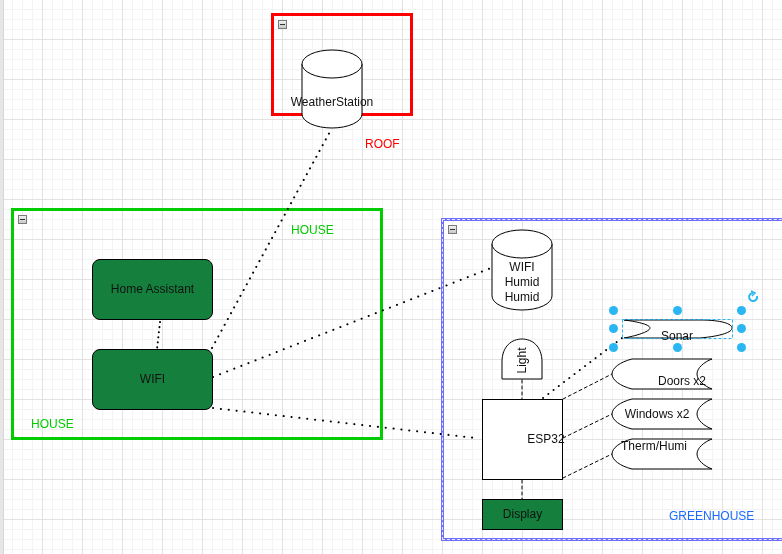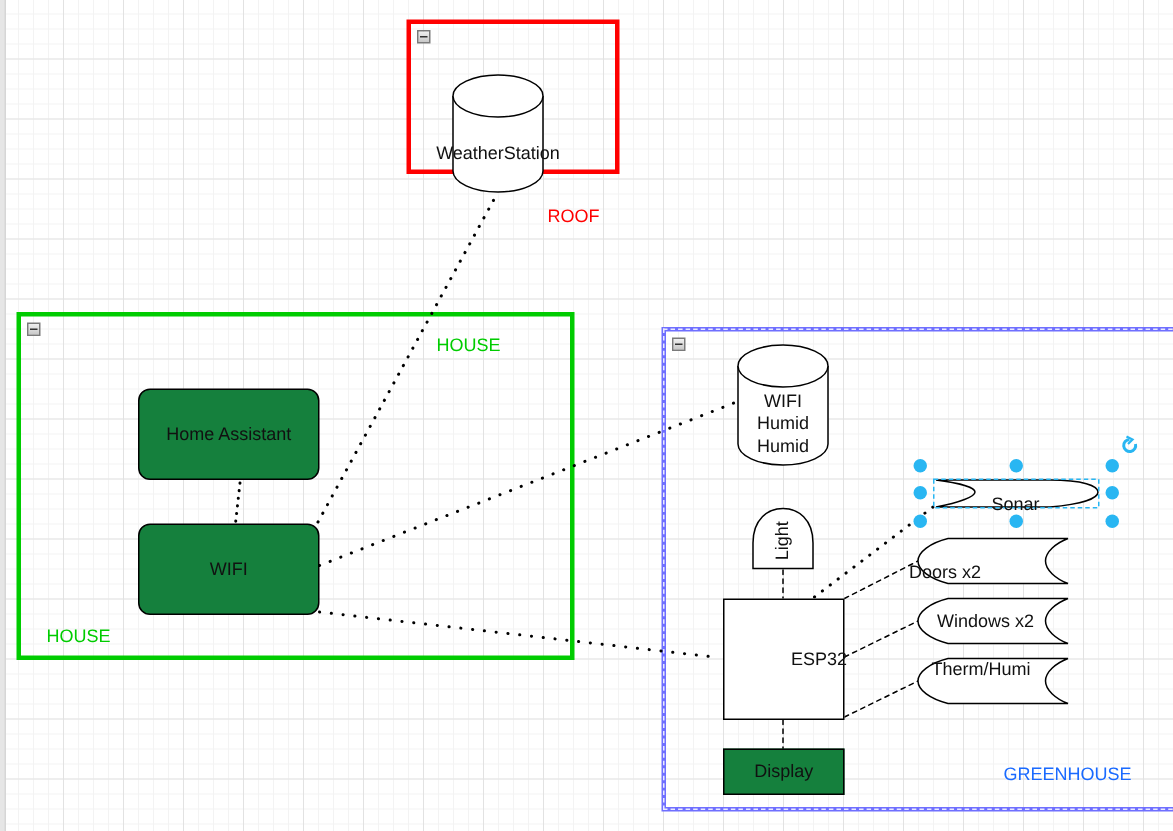--- a/index.html
+++ b/index.html
@@ -122,21 +122,21 @@
 </div>
 
 <div class="node rounded" style="left:482px; top:499px; width:81px; height:31px; border-radius:0;">
   <span>Display</span>
 </div>
 
 <div class="node" style="left:640px; top:320px; width:74px; height:33px;">
   <span>Sonar</span>
 </div>
 
-<div class="node" style="left:586px; top:359px; width:88px; height:44px;">
+<div class="node" style="left:618px; top:359px; width:88px; height:44px;justify-content:flex-end;">
   <span>Doors x2</span>
 </div>
 <div class="node" style="left:614px; top:399px; width:86px; height:30px;">
   <span>Windows x2</span>
 </div>
 <div class="node" style="left:614px; top:439px; width:80px; height:14px;">
   <span>Therm/Humi</span>
 </div>
 
 <div class="handle" style="left:609px; top:306px;"></div>

